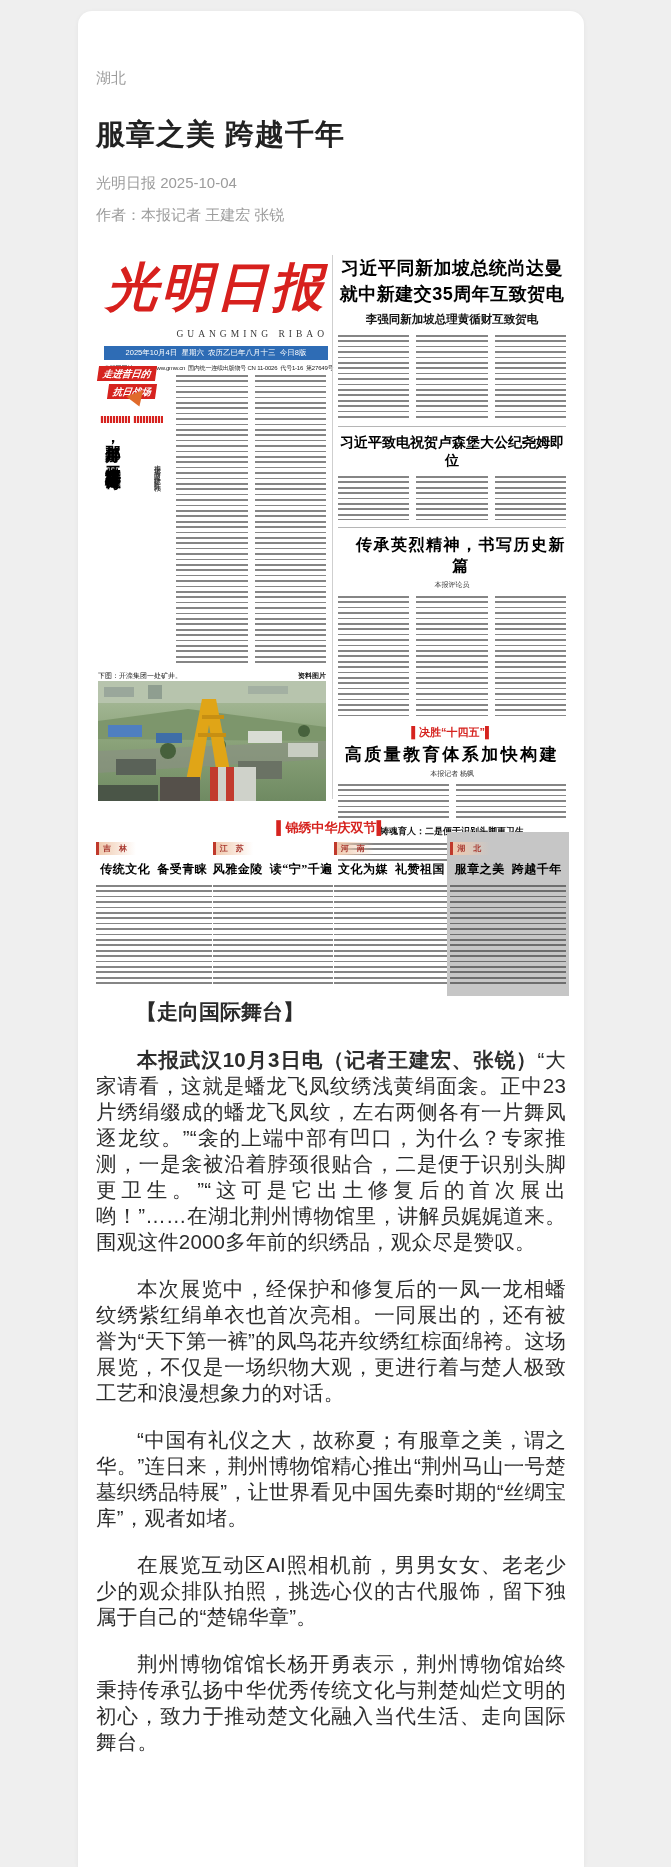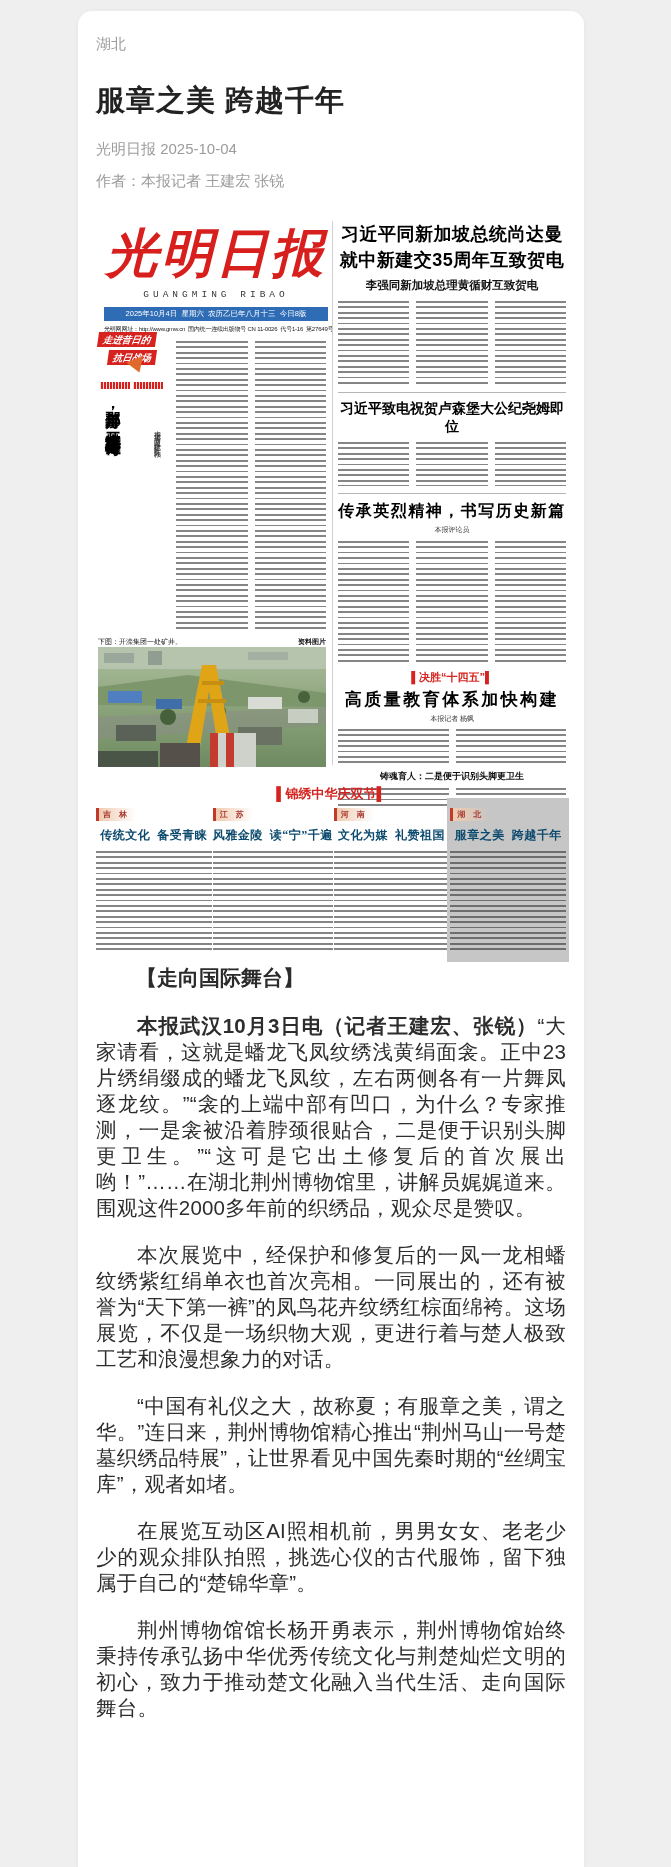--- a/index.html
+++ b/index.html
@@ -3,54 +3,54 @@
 <meta charset="utf-8">
 <style>
   html,body{margin:0;padding:0;}
   body{width:671px;height:1867px;background:#efefef;font-family:"Liberation Sans","DejaVu Sans",sans-serif;overflow:hidden;}
   .stage{position:relative;width:671px;height:1867px;overflow:hidden;}
 
   
   .card{position:absolute;left:78px;top:11px;width:506px;height:1856px;background:#ffffff;
         border-radius:14px 14px 0 0;box-shadow:0 1px 5px rgba(0,0,0,.05);
         padding:0 18px;box-sizing:border-box;}
-  .category{padding-top:24px;font-size:15px;color:#9c9c9c;}
+  .category{padding-top:24px;font-size:15px;color:#9c9c9c;margin-top:34px;}
   .title{margin-top:27px;font-size:29px;font-weight:600;color:#222;letter-spacing:1px;}
   .meta1{margin-top:19px;font-size:15px;color:#9c9c9c;}
   .meta2{margin-top:13px;font-size:15px;color:#9c9c9c;}
 
   
   .np{position:relative;margin-top:22px;width:470px;height:738px;background:#fff;
       font-family:"Liberation Serif","DejaVu Serif",serif;color:#111;}
   .sim{background-image:repeating-linear-gradient(to bottom,rgba(45,45,45,.58) 0,rgba(45,45,45,.58) 1.7px,transparent 1.7px,transparent 5.4px);}
   .cols{display:flex;gap:7px;}
   .cols>div{flex:1;}
   .np hr{border:0;border-top:1px solid #b5b5b5;margin:7px 0;}
 
   
   .mast{position:absolute;left:8px;top:6px;width:224px;}
   .gm-logo{font-family:"Liberation Serif",serif;font-style:italic;font-weight:700;
            font-size:52px;line-height:70px;color:#d7201d;letter-spacing:3px;white-space:nowrap;text-align:center;}
-  .gm-en{text-align:center;font-family:Liberation Mono, monospace;
+  .gm-en{margin-top:6px;text-align:right;font-family:Liberation Serif, serif;
          font-size:9.5px;letter-spacing:4px;color:#3a3a3a;white-space:nowrap;}
   .gm-datebar{margin-top:7px;height:14px;line-height:14px;background:#2e6cb5;color:#fff;
               font-family:"Liberation Sans",sans-serif;font-size:7.5px;text-align:center;white-space:pre;}
   .gm-info{margin-top:4px;font-family:"Liberation Sans",sans-serif;font-size:6px;color:#222;
            text-align:center;white-space:pre;letter-spacing:-.2px;}
 
   
   .np-right{position:absolute;left:242px;top:8px;width:228px;}
   .vrule{position:absolute;left:236px;top:8px;bottom:186px;width:1px;background:#cfcfcf;}
   .hl1{font-family:"Liberation Sans",sans-serif;font-weight:900;font-size:18px;line-height:26px;
        text-align:center;color:#000;letter-spacing:.5px;}
   .hl1sub{margin-top:5px;text-align:center;font-weight:700;font-size:11.5px;color:#111;}
   .block3a{margin-top:8px;height:84px;}
   .hl2{font-family:"Liberation Sans",sans-serif;font-weight:900;font-size:14px;text-align:center;color:#000;}
   .block3b{margin-top:6px;height:44px;}
-  .hl3{font-weight:700;font-size:16px;letter-spacing:1.5px;text-align:center;color:#000;}
+  .hl3{font-weight:700;font-size:16px;letter-spacing:1.5px;text-align:center;color:#000;margin-left:18px;}
   .smallby{margin-top:3px;text-align:center;font-size:7px;color:#333;}
   .block3c{margin-top:6px;height:122px;}
   .jstag{margin-top:7px;text-align:center;font-family:"Liberation Sans",sans-serif;
          font-weight:900;font-size:11px;color:#d6231f;}
   .jstag .slash{font-style:italic;font-weight:900;}
   .hl4{margin-top:3px;font-weight:700;font-size:17px;letter-spacing:2.5px;text-align:center;color:#000;}
   .block2a{margin-top:5px;height:36px;}
   .subhead4{margin-top:5px;text-align:center;font-weight:700;font-size:9px;color:#111;}
   .block2b{margin-top:5px;height:18px;}
 
@@ -79,21 +79,21 @@
   
   .np-banner{position:absolute;left:0;top:564px;width:470px;display:flex;align-items:center;gap:8px;flex-direction:column;}
   .np-banner .line{flex:1;height:1px;background:#bdbdbd;}
   .np-banner .btxt{font-family:"Liberation Sans",sans-serif;font-weight:900;font-size:13px;color:#d6231f;white-space:nowrap;}
   .regions{position:absolute;left:0;top:590px;width:470px;display:flex;gap:1px;}
   .rcol{flex:1;position:relative;}
   .rcol.hl{background:#c6c6c6;margin:-5px -3px -9px;padding:5px 3px 9px;}
   .chip{display:inline-block;border-left:3px solid #c0392b;padding:1px 6px 1px 4px;
         background:linear-gradient(to right,#f0cbb0,rgba(240,203,176,0));
         font-size:8px;font-weight:700;color:#a8372e;letter-spacing:3px;white-space:pre;}
-  .rtitle{margin-top:6px;text-align:center;font-weight:700;font-size:12px;color:#0c4a6e;
+  .rtitle{margin-top:6px;text-align:center;font-weight:700;font-size:12px;color:#000000;
           letter-spacing:.5px;white-space:pre;}
   .rsim{margin-top:7px;height:102px;}
 
   
   .article{margin-top:13px;color:#2d2d2d;}
   .sec-h{font-size:21px;font-weight:700;color:#2b2b2b;padding-left:40px;}
   .article p{margin:21px 0;font-size:20.5px;line-height:26px;text-align:justify;
              text-indent:2em;letter-spacing:.2px;}
   .article p .lead{font-weight:700;}
 </style>

